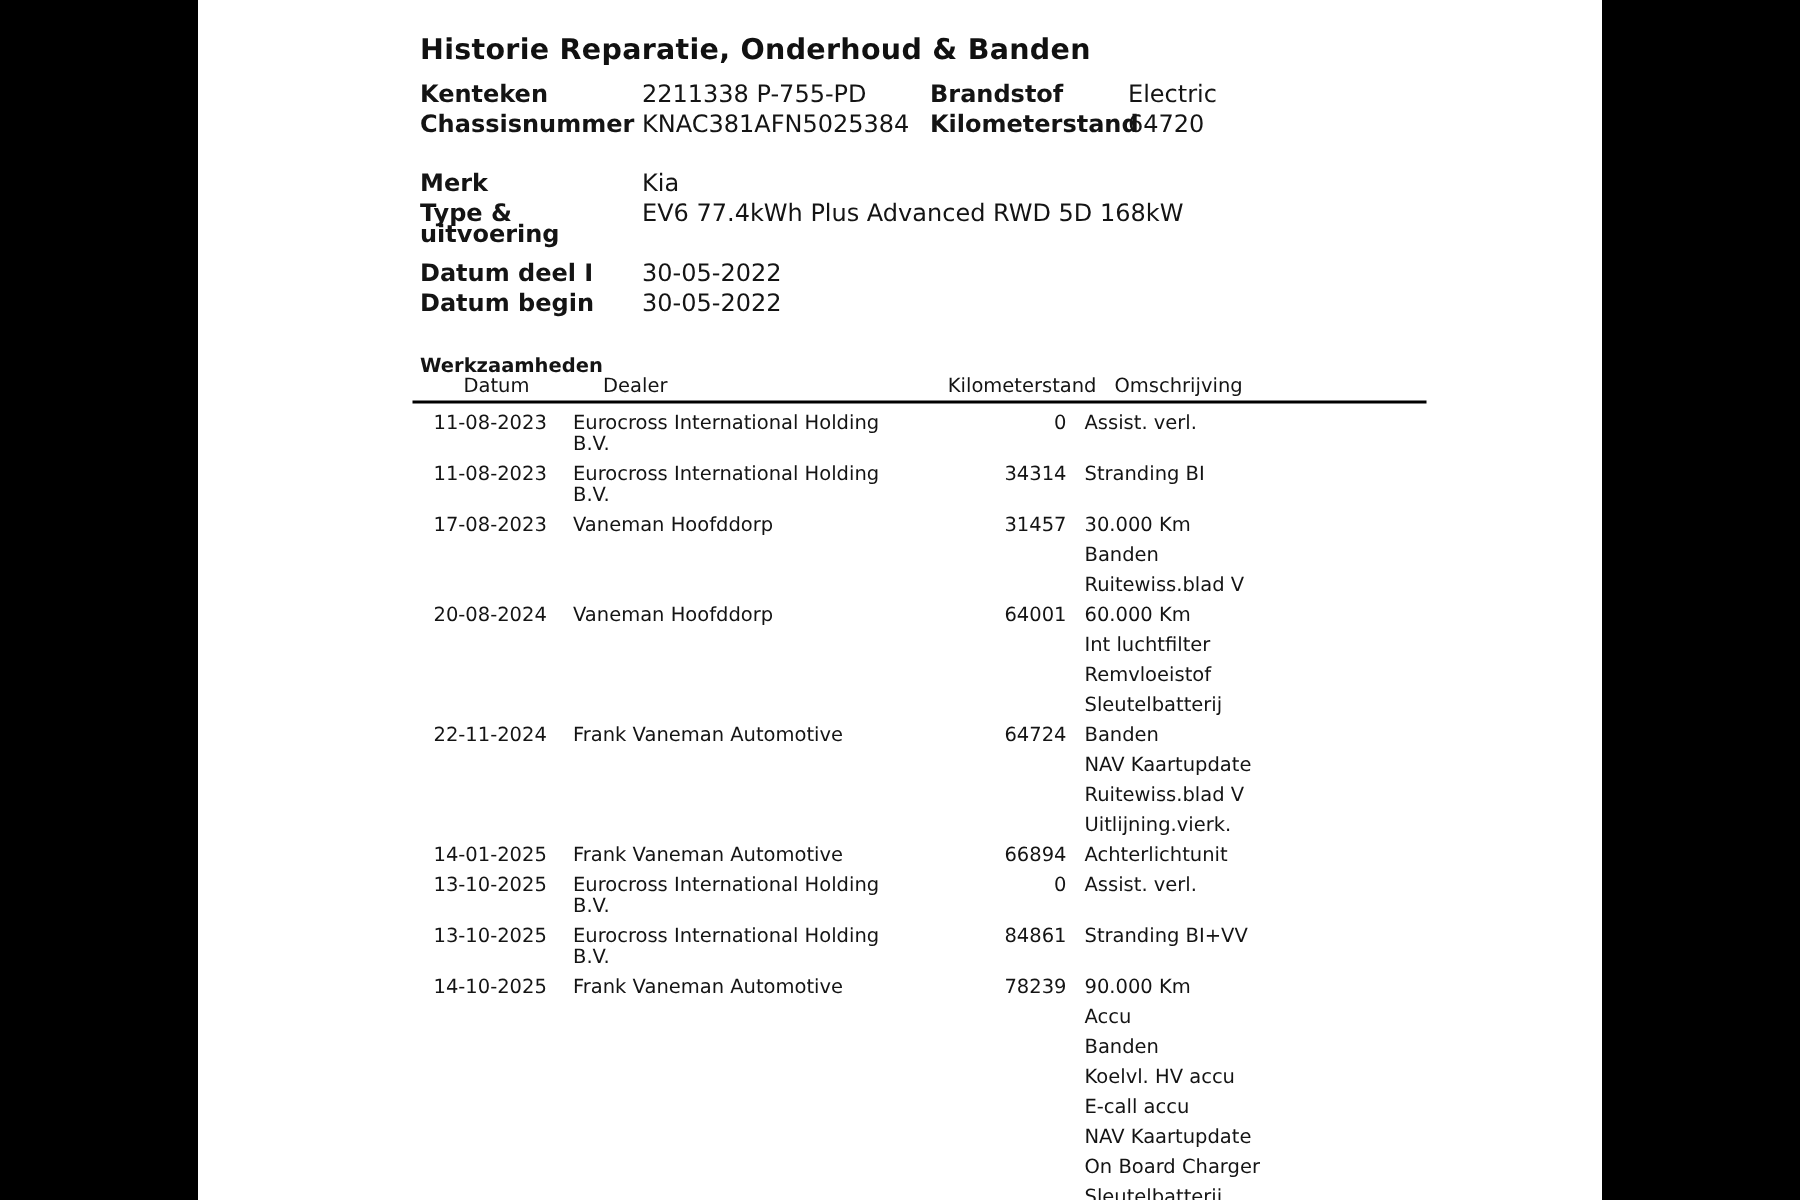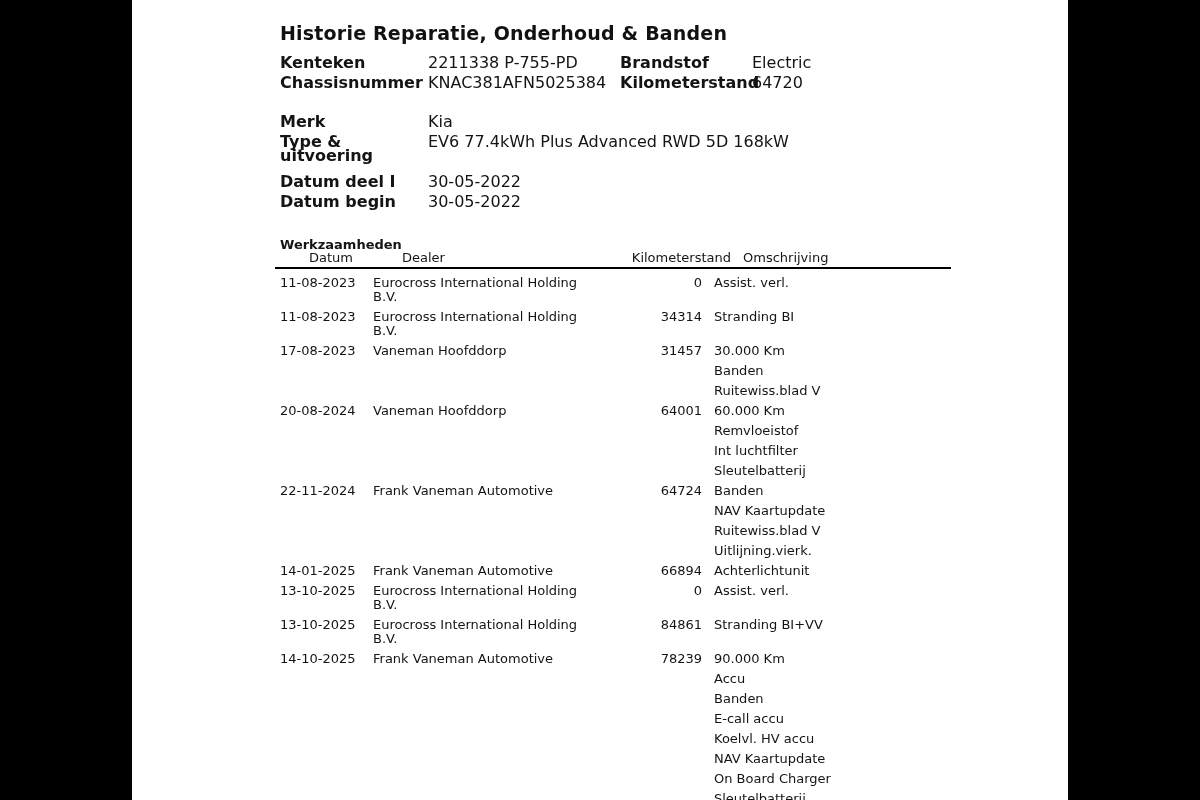--- a/index.html
+++ b/index.html
@@ -35,21 +35,21 @@
   .heading { position:absolute; left:148px; top:227px; font-size:13px; font-weight:bold; line-height:14px;margin-top:11px; }
 
   .worktable { position:absolute; left:148px; top:251px; width:680px; font-size:13px; }
   .thead { display:flex; height:15px; line-height:14px;margin-left:29px; }
   .h-datum { width:93px; flex:none; }
   .h-dealer { width:208px; flex:none; }
   .h-km { width:121px; flex:none; text-align:right; white-space:nowrap; }
   .h-oms { margin-left:12px; width:237px; flex:none; }
   .hline { height:2px; background:#000000; width:676px; margin-left:-5px; margin-top:1px; margin-bottom:7px; }
 
-  .trow { display:flex; align-items:flex-start; }
+  .trow { display:flex; align-items:flex-start;justify-content:flex-end; }
   .c-datum { width:93px; flex:none; line-height:14px; white-space:nowrap; }
   .c-dealer { width:238px; flex:none; padding-bottom:6px; }
   .c-dealer .dline { height:14px; line-height:14px; white-space:nowrap; }
   .c-km { width:91px; flex:none; text-align:right; line-height:14px; white-space:nowrap; }
   .c-oms { margin-left:12px; width:237px; flex:none; }
   .c-oms .oline { height:20px; line-height:14px; white-space:nowrap; }
 </style>
 </head>
 <body>
 
@@ -154,22 +154,22 @@
     </div>
 
     <div class="trow">
       <div class="c-datum">20-08-2024</div>
       <div class="c-dealer">
         <div class="dline">Vaneman Hoofddorp</div>
       </div>
       <div class="c-km">64001</div>
       <div class="c-oms">
         <div class="oline">60.000 Km</div>
+        <div class="oline">Int luchtfilter</div>
         <div class="oline">Remvloeistof</div>
-        <div class="oline">Int luchtfilter</div>
         <div class="oline">Sleutelbatterij</div>
       </div>
     </div>
 
     <div class="trow">
       <div class="c-datum">22-11-2024</div>
       <div class="c-dealer">
         <div class="dline">Frank Vaneman Automotive</div>
       </div>
       <div class="c-km">64724</div>
@@ -219,22 +219,22 @@
     <div class="trow">
       <div class="c-datum">14-10-2025</div>
       <div class="c-dealer">
         <div class="dline">Frank Vaneman Automotive</div>
       </div>
       <div class="c-km">78239</div>
       <div class="c-oms">
         <div class="oline">90.000 Km</div>
         <div class="oline">Accu</div>
         <div class="oline">Banden</div>
+        <div class="oline">Koelvl. HV accu</div>
         <div class="oline">E-call accu</div>
-        <div class="oline">Koelvl. HV accu</div>
         <div class="oline">NAV Kaartupdate</div>
         <div class="oline">On Board Charger</div>
         <div class="oline">Sleutelbatterij</div>
       </div>
     </div>
 
   </div>
 </div>
 
 </body></html>

